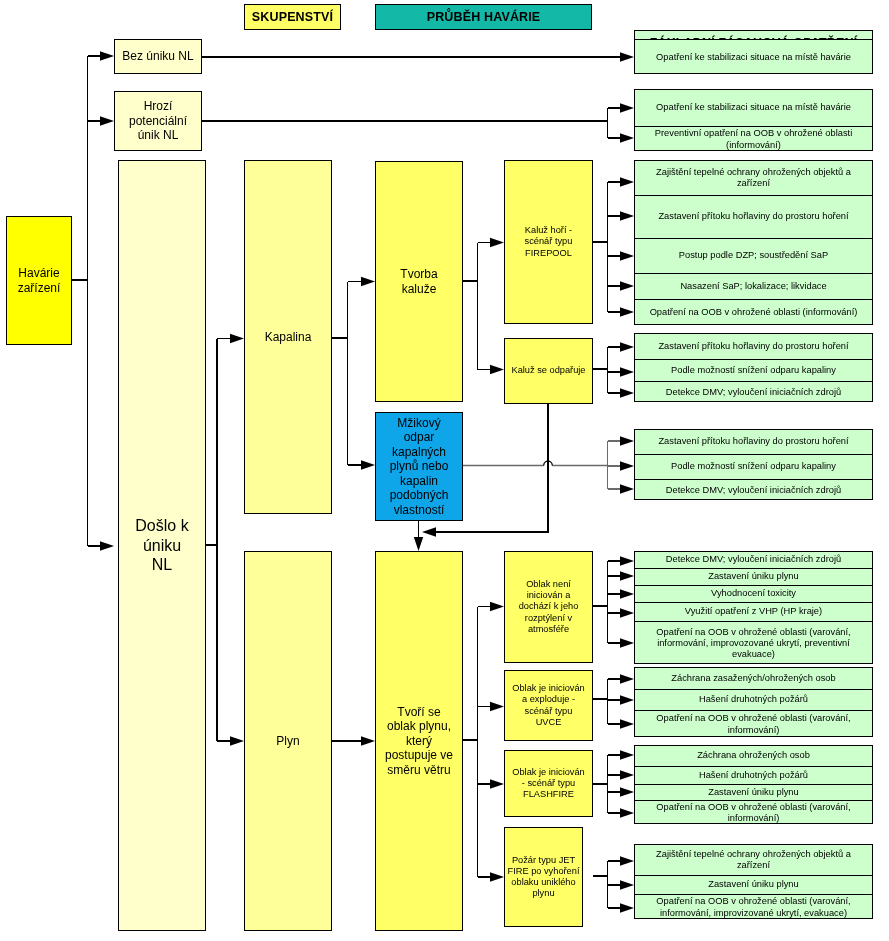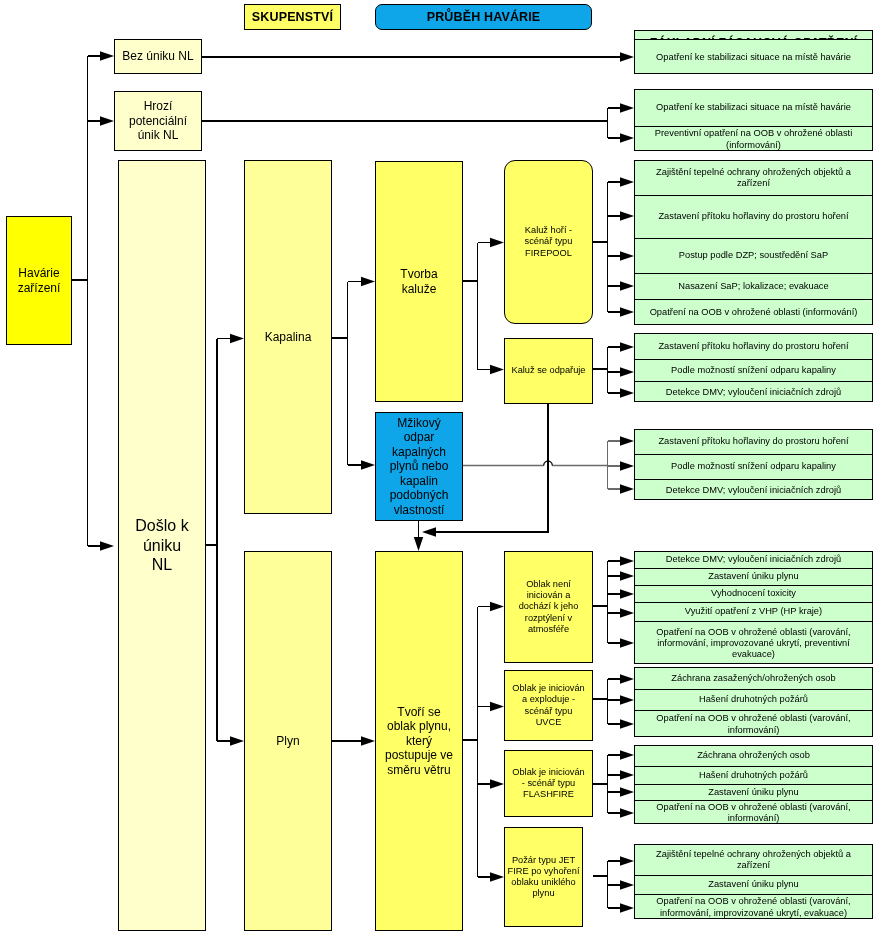--- a/index.html
+++ b/index.html
@@ -140,21 +140,21 @@
       <path d="M607.5 861 V908" fill="none" stroke="#000000" stroke-width="1.3" shape-rendering="crispEdges"></path>
       <path d="M593 876 H607.5" fill="none" stroke="#000000" stroke-width="1.3" shape-rendering="crispEdges"></path>
       <path d="M607.5 861 H622" fill="none" stroke="#000000" stroke-width="1.3" shape-rendering="crispEdges"></path>
       <polygon points="634,861 620,856.3 620,865.7" fill="#000000"></polygon>
       <path d="M607.5 885 H622" fill="none" stroke="#000000" stroke-width="1.3" shape-rendering="crispEdges"></path>
       <polygon points="634,885 620,880.3 620,889.7" fill="#000000"></polygon>
       <path d="M607.5 908 H622" fill="none" stroke="#000000" stroke-width="1.3" shape-rendering="crispEdges"></path>
       <polygon points="634,908 620,903.3 620,912.7" fill="#000000"></polygon>
     </svg>
     <div class="box hdr" style="left: 244px; top: 4px; width: 97px; height: 26px; background: rgb(255, 255, 102);">SKUPENSTVÍ</div>
-    <div class="box hdr" style="left: 375px; top: 4px; width: 217px; height: 26px; background: #0ea5e9; border-radius: 7px;">PRŮBĚH HAVÁRIE</div>
+    <div class="box hdr" style="left: 375px; top: 4px; width: 217px; height: 26px; background: #14b8a6;">PRŮBĚH HAVÁRIE</div>
     <div class="box hdr" style="left: 634px; top: 4px; width: 239px; height: 26px; background: rgb(204, 255, 204); margin-top: 26px;">ZÁKLADNÍ ZÁSAHOVÁ OPATŘENÍ</div>
     <div class="box node" style="left: 6px; top: 216px; width: 66px; height: 129px; background: rgb(255, 255, 0); font-size: 12px;">Havárie
 zařízení</div>
     <div class="box node" style="left: 114px; top: 39px; width: 88px; height: 35px; background: rgb(255, 255, 204); font-size: 12px;">Bez úniku NL</div>
     <div class="box node" style="left: 114px; top: 91px; width: 88px; height: 60px; background: rgb(255, 255, 204); font-size: 12px;">Hrozí
 potenciální
 únik NL</div>
     <div class="box node" style="left: 118px; top: 160px; width: 88px; height: 771px; background: rgb(255, 255, 204); font-size: 16px;">Došlo k úniku
 NL</div>
     <div class="box node" style="left: 244px; top: 160px; width: 88px; height: 354px; background: rgb(255, 255, 153); font-size: 12px;">Kapalina</div>
@@ -166,21 +166,21 @@
 kapalných
 plynů nebo
 kapalin
 podobných
 vlastností</div>
     <div class="box node" style="left: 375px; top: 551px; width: 88px; height: 380px; background: rgb(255, 255, 102); font-size: 12px;">Tvoří se
 oblak plynu,
 který
 postupuje ve
 směru větru</div>
-    <div class="box node" style="left: 504px; top: 160px; width: 89px; height: 164px; background: rgb(255, 255, 102); font-size: 9.25px; border-radius: 11px;">Kaluž hoří -
+    <div class="box node" style="left: 504px; top: 160px; width: 89px; height: 164px; background: rgb(255, 255, 102); font-size: 9.25px;">Kaluž hoří -
 scénář typu
 FIREPOOL</div>
     <div class="box node" style="left: 504px; top: 338px; width: 89px; height: 66px; background: rgb(255, 255, 102); font-size: 9.25px;">Kaluž se odpařuje</div>
     <div class="box node" style="left: 504px; top: 551px; width: 89px; height: 112px; background: rgb(255, 255, 102); font-size: 9.25px;">Oblak není
 iniciován a
 dochází k jeho
 rozptýlení v
 atmosféře</div>
     <div class="box node" style="left: 504px; top: 670px; width: 89px; height: 71px; background: rgb(255, 255, 102); font-size: 9.25px;">Oblak je iniciován
 a exploduje -
@@ -199,21 +199,21 @@
     <div class="gbox" style="left: 634px; top: 89px; width: 239px; height: 62px;">
       <div class="grow-cell" style="height: 37px;">Opatření ke stabilizaci situace na místě havárie</div>
       <div class="grow-cell" style="height: 25px;">Preventivní opatření na OOB v ohrožené oblasti
 (informování)</div>
     </div>
     <div class="gbox" style="left: 634px; top: 160px; width: 239px; height: 165px;">
       <div class="grow-cell" style="height: 35px;">Zajištění tepelné ochrany ohrožených objektů a
 zařízení</div>
       <div class="grow-cell" style="height: 43px;">Zastavení přítoku hořlaviny do prostoru hoření</div>
       <div class="grow-cell" style="height: 35px;">Postup podle DZP; soustředění SaP</div>
-      <div class="grow-cell" style="height: 26px;">Nasazení SaP; lokalizace; evakuace</div>
+      <div class="grow-cell" style="height: 26px;">Nasazení SaP; lokalizace; likvidace</div>
       <div class="grow-cell" style="height: 26px;">Opatření na OOB v ohrožené oblasti (informování)</div>
     </div>
     <div class="gbox" style="left: 634px; top: 333px; width: 239px; height: 69px;">
       <div class="grow-cell" style="height: 26px;">Zastavení přítoku hořlaviny do prostoru hoření</div>
       <div class="grow-cell" style="height: 22px;">Podle možností snížení odparu kapaliny</div>
       <div class="grow-cell" style="height: 21px;">Detekce DMV; vyloučení iniciačních zdrojů</div>
     </div>
     <div class="gbox" style="left: 634px; top: 429px; width: 239px; height: 71px;">
       <div class="grow-cell" style="height: 25px;">Zastavení přítoku hořlaviny do prostoru hoření</div>
       <div class="grow-cell" style="height: 25px;">Podle možností snížení odparu kapaliny</div>

